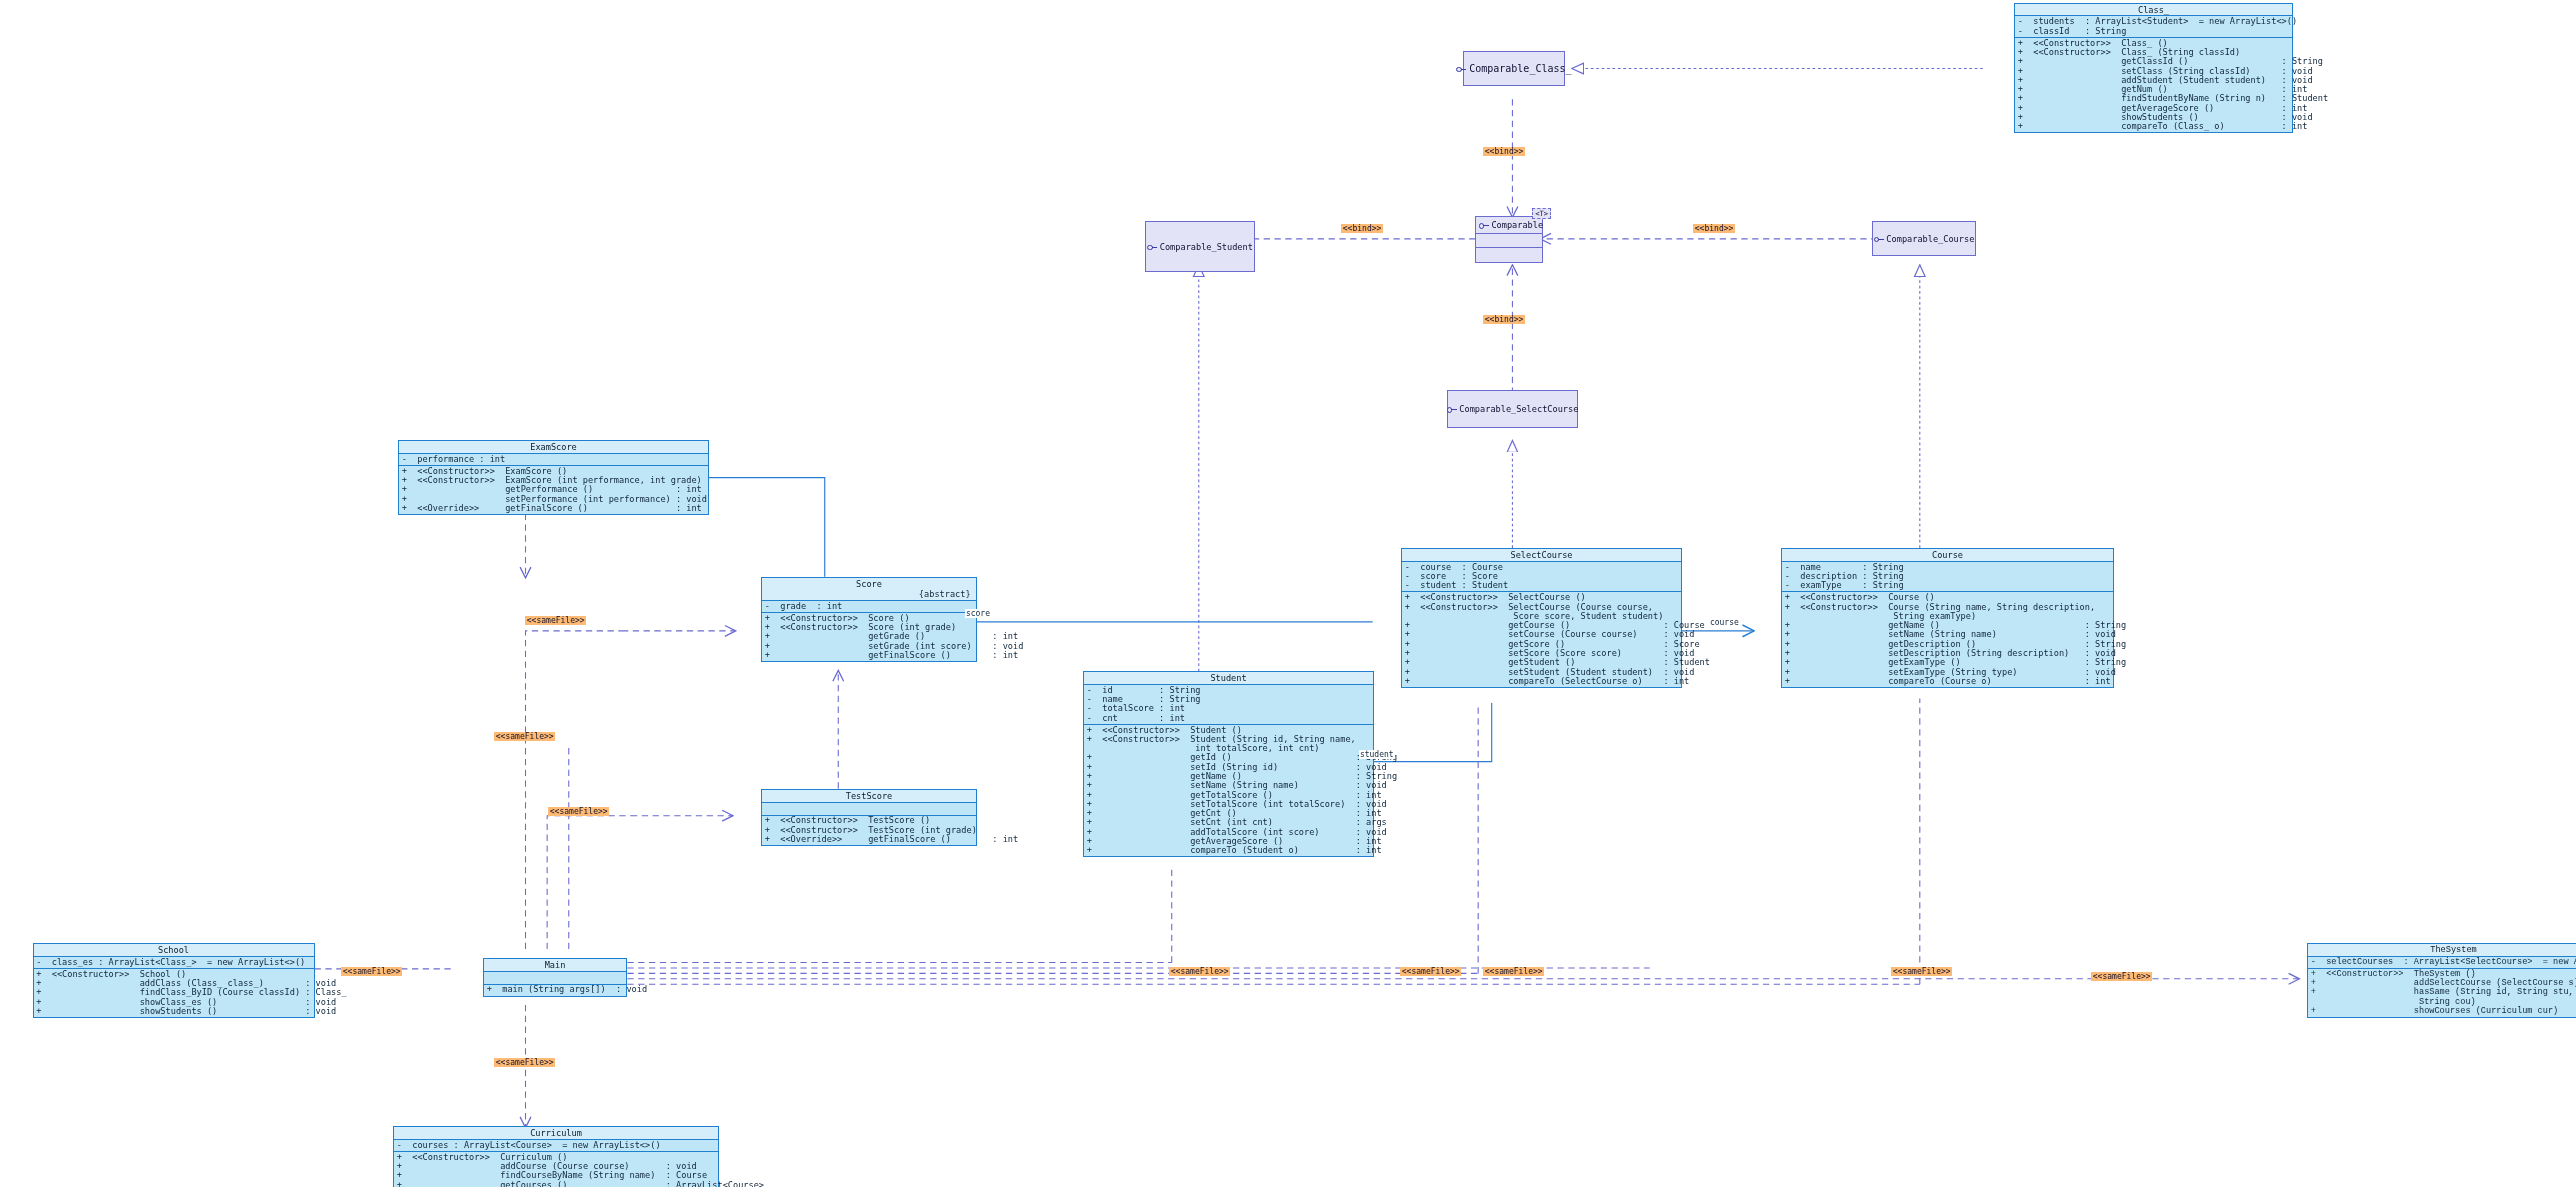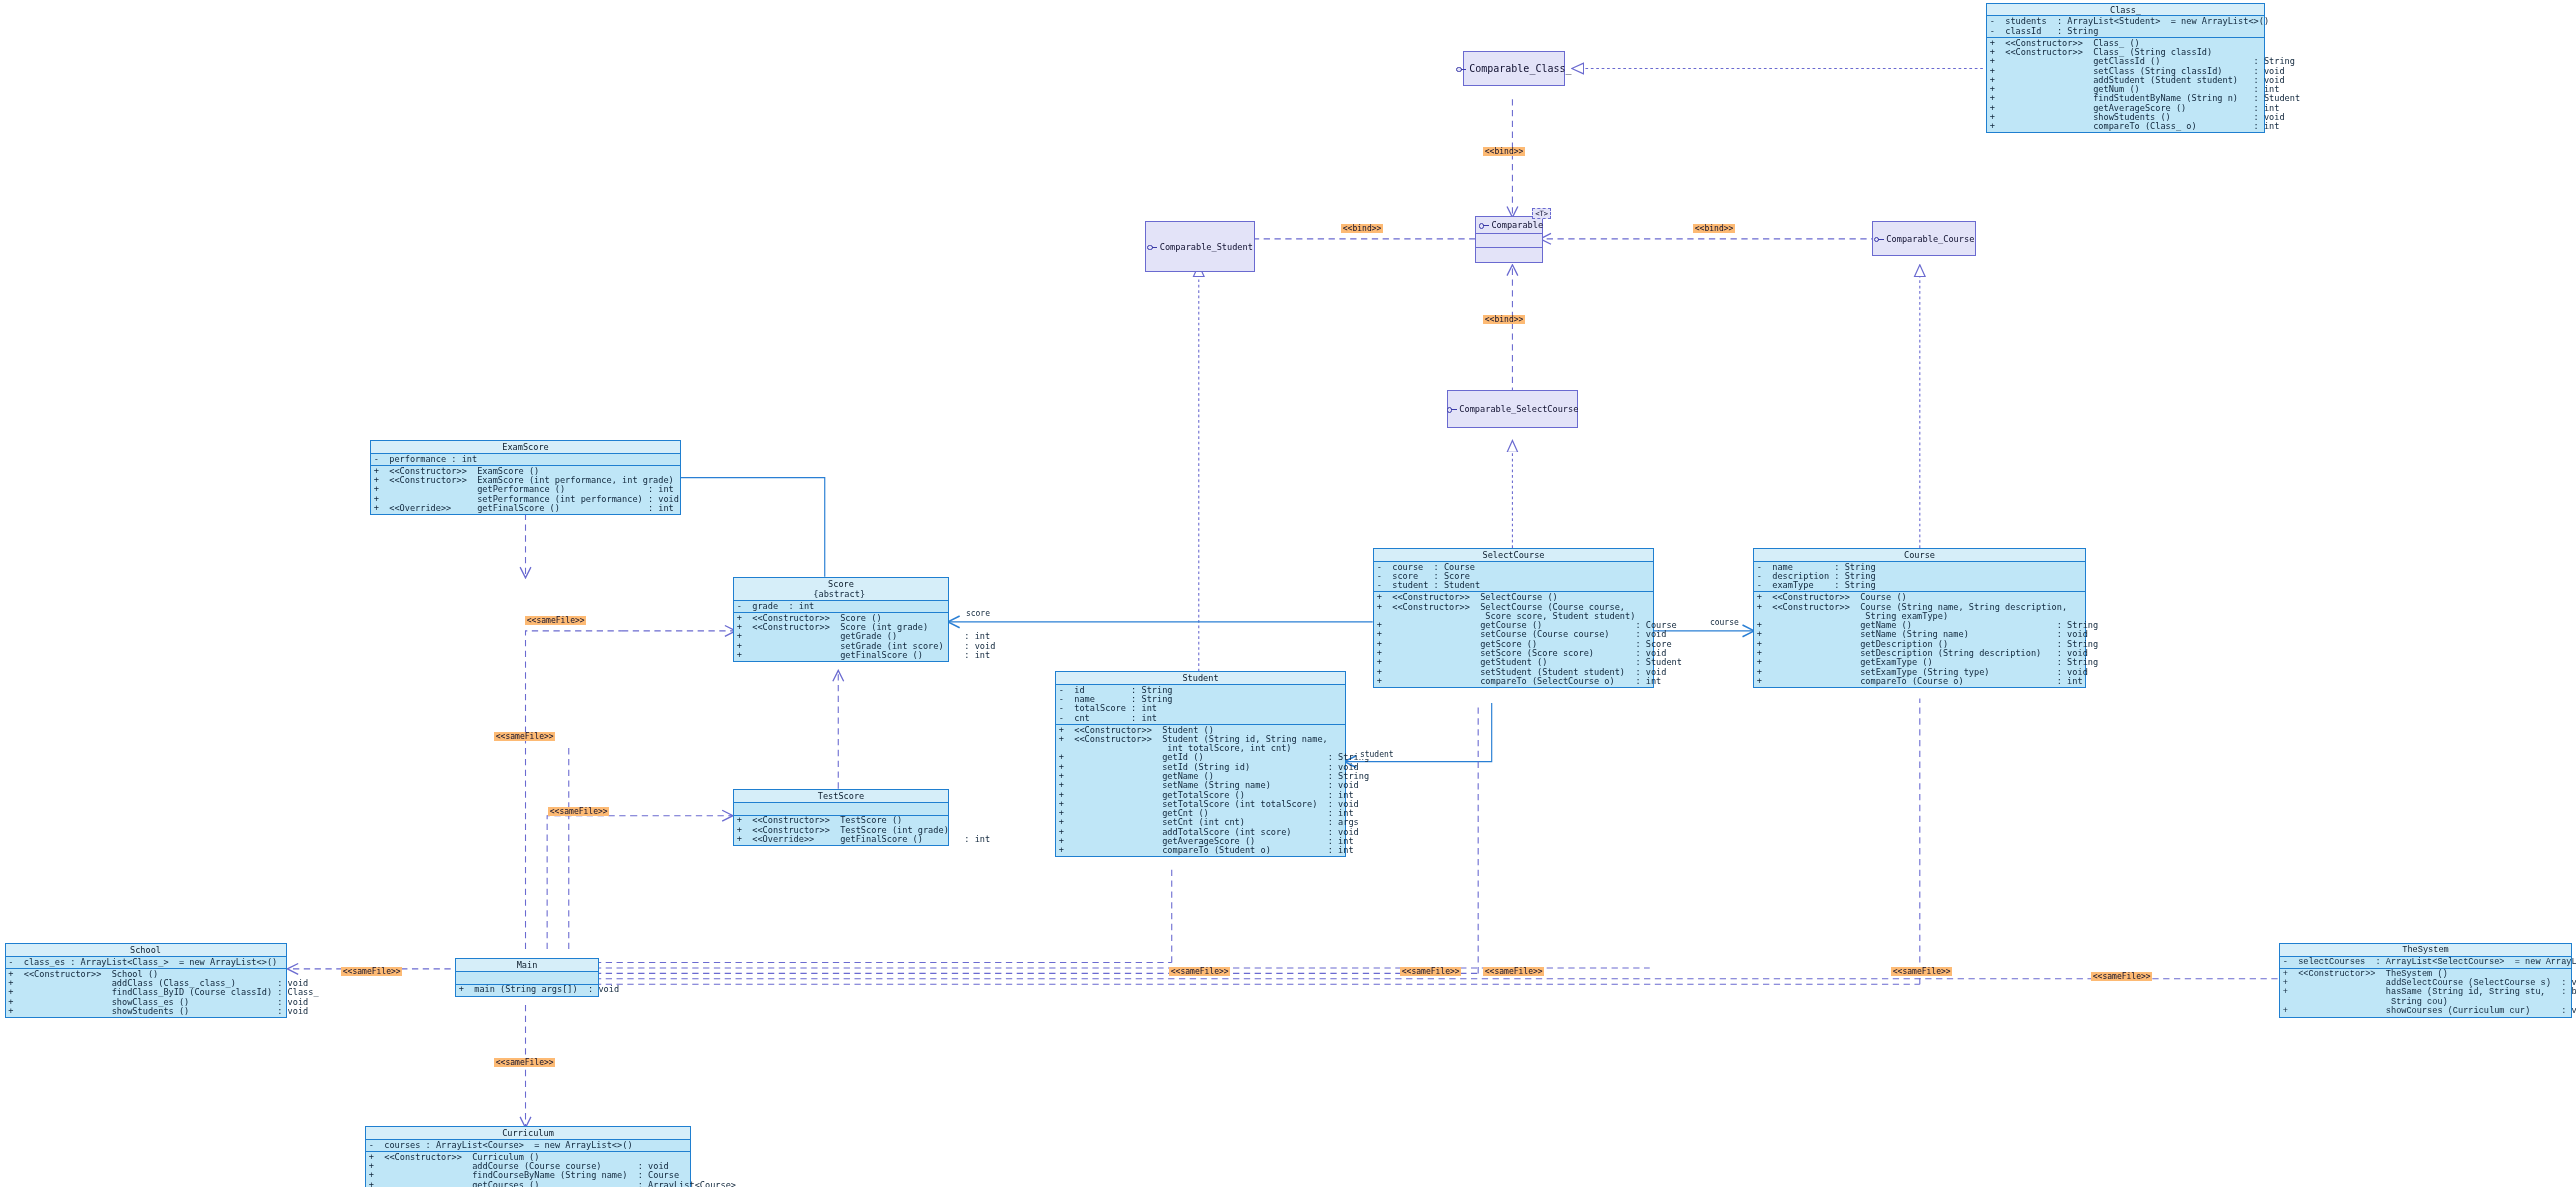--- a/index.html
+++ b/index.html
@@ -1,29 +1,29 @@
 <!DOCTYPE html>
 <html style="font-size:14.4px"><head>
 <meta charset="utf-8">
 <style>
   html,body{margin:0;padding:0;background:#ffffff;}
   body{font-family:"DejaVu Sans Mono","Liberation Mono",monospace;}
   #canvas{position:relative;width:2576px;height:1187px;background:#ffffff;overflow:hidden;}
 
   
-  .uml{position:absolute;border:1.4px solid #1f7fd0;background:#fef9c3;box-sizing:border-box;}
+  .uml{position:absolute;border:1.4px solid #1f7fd0;background:#fef9c3;box-sizing:border-box;margin-left:28px;}
   .uml .hdr{
     background:#d6eef9;border-bottom:1.4px solid #1f7fd0;
     text-align:center;color:#0b1b2b;padding:0.9px 1.8px;position:relative;
   }
   .uml .attrs{border-bottom:1.4px solid #1f7fd0;padding:0.9px 1.8px 0.9px 2.7px;background:#bfe6f7;}
   .uml .ops{padding:0.9px 1.8px 0.9px 2.7px;background:#bfe6f7;}
   .uml .empty{height:10px;}
   .row{white-space:pre;line-height:1.08;color:#10263b;}
-  .abs{text-align:center;padding-right:3.6px;white-space:pre;color:#10263b;}
+  .abs{text-align:right;padding-right:3.6px;white-space:pre;color:#10263b;}
 
   
   .iface{position:absolute;border:1.1px solid #6a6ad0;background:#e3e3f8;box-sizing:border-box;
          display:flex;align-items:center;justify-content:center;}
   .iface .lbl{white-space:nowrap;color:#101030;}
   .lolli{display:inline-block;width:10px;height:6.3px;position:relative;margin-right:2.7px;vertical-align:middle;}
   .lolli:before{content:"";position:absolute;left:0;top:0.9px;width:3.6px;height:3.6px;
     border:1.1px solid #3a3aa8;border-radius:50%;background:#e3e3f8;}
   .lolli:after{content:"";position:absolute;left:4.5px;top:2.7px;width:5.4px;height:1.1px;background:#3a3aa8;}
 

